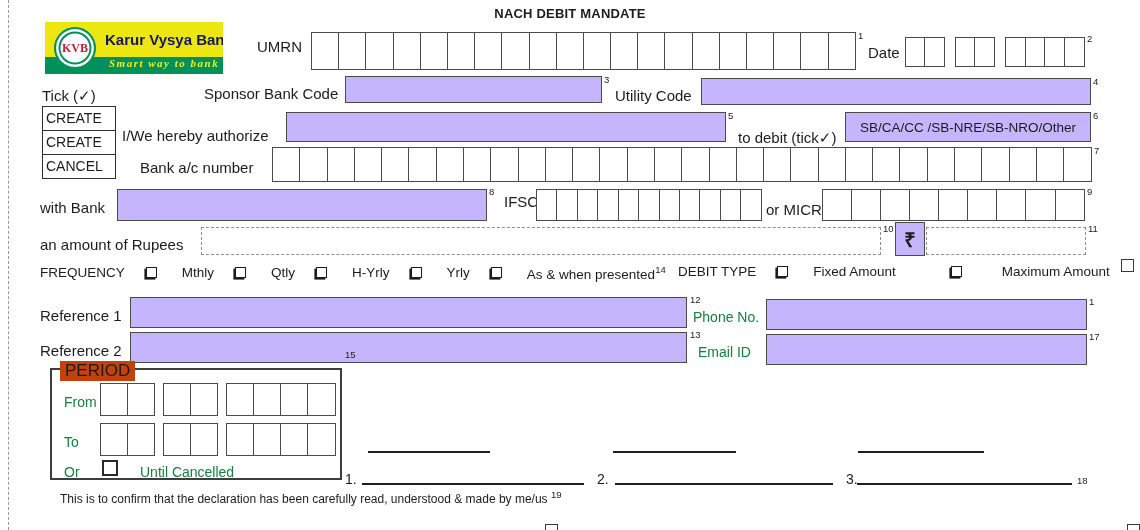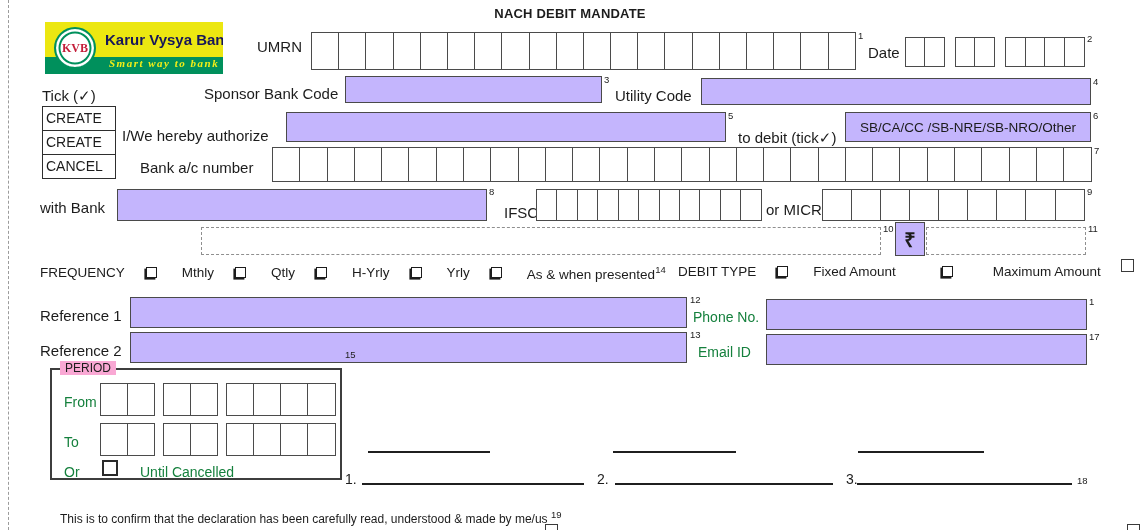--- a/index.html
+++ b/index.html
@@ -36,24 +36,24 @@
     font-size:14px;line-height:22px;padding-left:3px;background:#fff;}
   
   .cb{display:inline-block;width:11px;height:11px;border:1.8px solid #1c1c1c;
       box-shadow:-1.6px 1.6px 0 0 #1c1c1c;background:#fff;flex:none;}
   .cb-plain{position:absolute;border:2px solid #2a2a2a;background:#fff;}
   .cb-thin{position:absolute;border:1.2px solid #3a3a3a;background:#fff;}
   .hrow{position:absolute;display:flex;align-items:center;gap:21px;font-size:13.5px;white-space:nowrap;}
   .pair{display:flex;align-items:center;gap:25px;}
   
   #period{position:absolute;left:50px;top:368px;width:292px;height:112px;border:2px solid #3d3d3d;}
-  #period .legend{position:absolute;top:-9px;left:8px;background:#f9a8d4;padding:0 5px;font-size:12px;}
+  #period .legend{position:absolute;top:-9px;left:8px;background:#c2410c;padding:0 5px;font-size:17px;}
   .sigline{position:absolute;border-top:2px solid #1f1f1f;height:0;}
   .signum{position:absolute;font-size:14px;}
-  .footer{position:absolute;left:60px;top:489px;font-size:12px;white-space:nowrap;margin-top:20px;}
+  .footer{position:absolute;left:60px;top:489px;font-size:12px;white-space:nowrap;}
   .footer sup,.hrow sup{font-size:9.5px;}
   .rupee{display:flex;align-items:center;justify-content:center;font-size:20px;font-weight:bold;color:#1c1c1c;}
   .sbtext{display:flex;align-items:center;justify-content:center;font-size:13.5px;white-space:nowrap;}
 </style>
 </head>
 <body>
 
 <div id="form">
   <div class="dashedge"></div>
 
@@ -161,21 +161,21 @@
       <span class="cell"></span>
       <span class="cell"></span>
       <span class="cell"></span>
       <span class="cell"></span>
     </div>
   <div class="sup" style="left:1094px;top:145px;">7</div>
 
   <div class="lbl" style="left:40px;top:199px;">with Bank</div>
   <div class="ibox" style="left:117px;top:189px;width:370px;height:32px;"></div>
   <div class="sup" style="left:489px;top:186px;">8</div>
-  <div class="lbl" style="left:504px;top:204px;">IFSC</div>
+  <div class="lbl" style="left:504px;top:193px;">IFSC</div>
   <div class="cells abs" style="left:536px;top:189px;width:226px;height:32px;">
       <span class="cell"></span>
       <span class="cell"></span>
       <span class="cell"></span>
       <span class="cell"></span>
       <span class="cell"></span>
       <span class="cell"></span>
       <span class="cell"></span>
       <span class="cell"></span>
       <span class="cell"></span>
@@ -189,20 +189,21 @@
       <span class="cell"></span>
       <span class="cell"></span>
       <span class="cell"></span>
       <span class="cell"></span>
       <span class="cell"></span>
       <span class="cell"></span>
       <span class="cell"></span>
     </div>
   <div class="sup" style="left:1087px;top:186px;">9</div>
 
+  <div class="lbl" style="left:40px;top:236px;">an amount of Rupees</div>
   <div class="dbox" style="left:201px;top:227px;width:680px;height:28px;"></div>
   <div class="sup" style="left:883px;top:223px;">10</div>
   <div class="ibox rupee" style="left:895px;top:222px;width:30px;height:34px;">₹</div>
   <div class="dbox" style="left:926px;top:227px;width:160px;height:28px;"></div>
   <div class="sup" style="left:1088px;top:223px;">11</div>
 
   <div class="hrow" style="left:40px;top:264px;">
     <span class="caps">FREQUENCY</span>
     <span class="pair">
         <span class="cb"></span>
@@ -225,21 +226,21 @@
         <span><span>As &amp; when presented</span><sup>14</sup></span>
       </span>
   </div>
 
   <div class="hrow" style="left:678px;top:264px;">
     <span class="caps">DEBIT TYPE</span>
     <span class="pair">
         <span class="cb"></span>
         <span>Fixed Amount</span>
       </span>
-    <span class="pair" style="margin-left:25px;gap:40px;">
+    <span class="pair" style="margin-left:34px;gap:40px;">
         <span class="cb"></span>
         <span>Maximum Amount</span>
       </span>
   </div>
   <div class="cb-thin" style="left:1121px;top:259px;width:13px;height:13px;"></div>
 
   <div class="lbl" style="left:40px;top:307px;">Reference 1</div>
   <div class="ibox" style="left:130px;top:297px;width:557px;height:31px;"></div>
   <div class="sup" style="left:690px;top:294px;">12</div>
   <div class="lbl-sm" style="left:693px;top:309px;">Phone No.</div>

